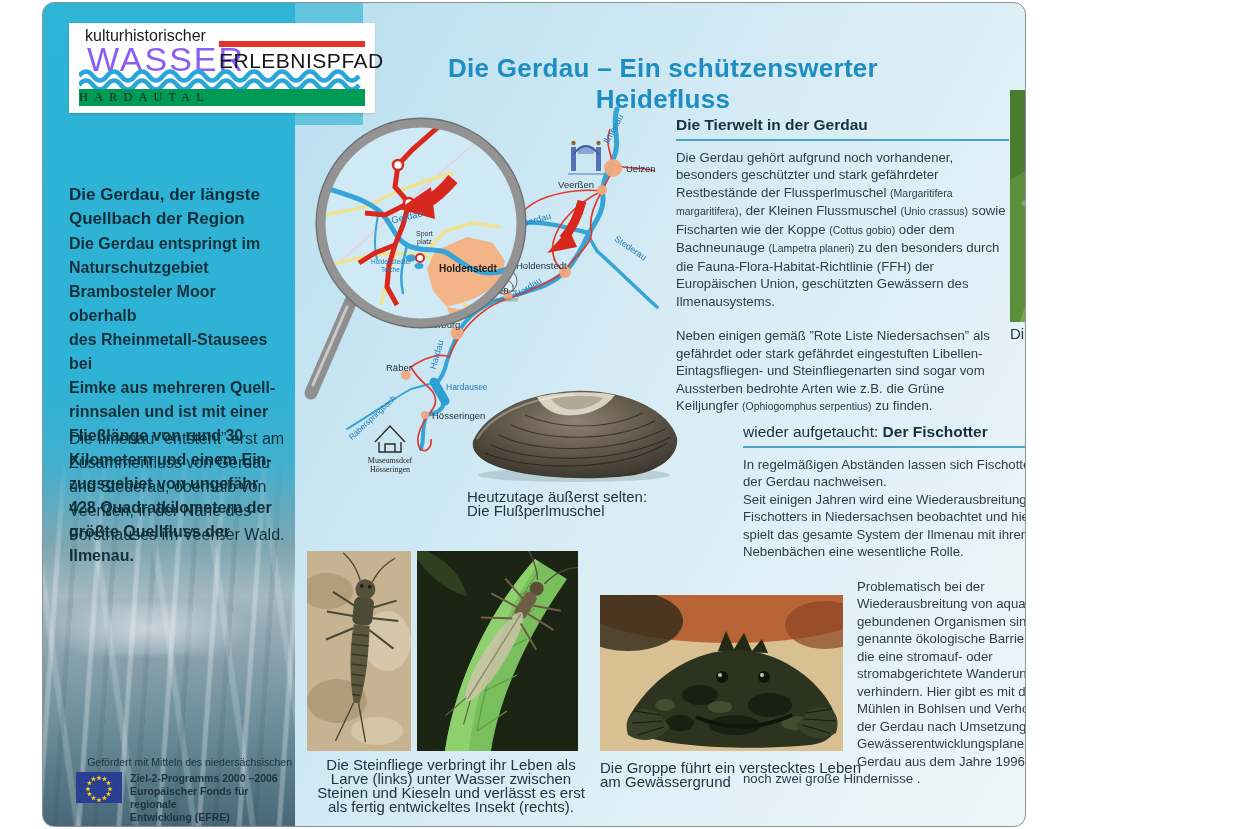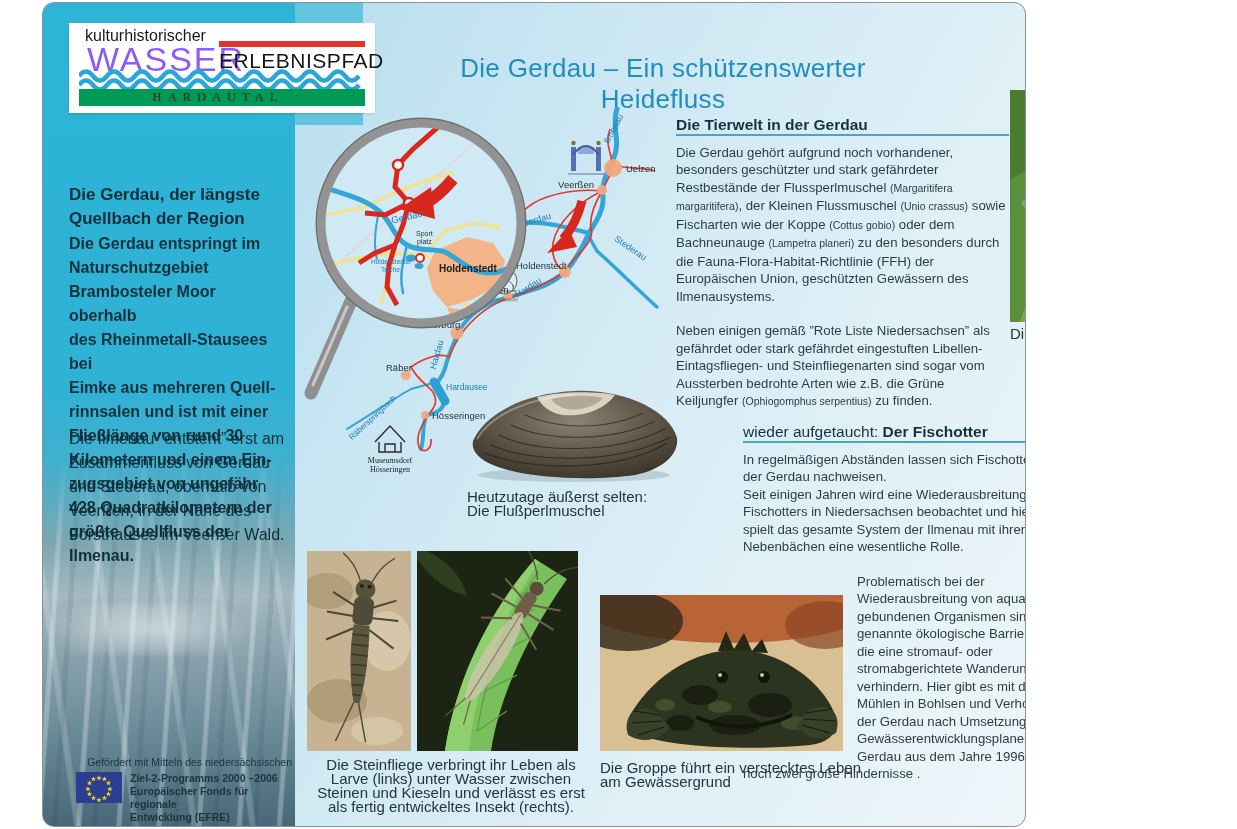--- a/index.html
+++ b/index.html
@@ -17,38 +17,38 @@
   .shine{position:absolute;left:0;top:600px;width:252px;height:52px;
     background:radial-gradient(60% 100% at 42% 50%,rgba(255,255,255,.5),rgba(255,255,255,0) 70%);filter:blur(2px);}
   .cyan-patch{position:absolute;left:252px;top:0;width:68px;height:122px;background:#63c5dd;}
   
   .logo{position:absolute;left:26px;top:20px;width:306px;height:90px;background:#fff;box-shadow:0 1px 2px rgba(0,0,0,.15);}
   .logo-kultur{position:absolute;left:16px;top:4px;font-size:16px;color:#1a1a1a;}
   .logo-wasser{position:absolute;left:18px;top:17px;font-size:34px;letter-spacing:2px;color:#8b5cf6;}
   .logo-redbar{position:absolute;left:150px;top:18px;width:146px;height:6px;}
   .logo-erlebnis{position:absolute;left:150px;top:26px;font-size:21px;color:#161616;letter-spacing:.5px;}
   .logo-waves{position:absolute;left:10px;top:46px;}
-  .logo-greenbar{position:absolute;left:10px;top:66px;width:286px;height:17px;line-height:17px;text-align:center;padding-right:8px;
+  .logo-greenbar{position:absolute;left:10px;top:66px;width:286px;height:17px;line-height:17px;text-align:left;padding-right:8px;
     font-family:"Liberation Serif",serif;font-size:12.5px;letter-spacing:6px;color:#10281a;}
   
-  .title{position:absolute;left:355px;top:50px;width:530px;text-align:center;font-size:26px;font-weight:400;letter-spacing:.3px;color:#1e8ec2;}
+  .title{position:absolute;left:355px;top:50px;width:530px;text-align:center;font-size:26px;font-weight:700;letter-spacing:.3px;color:#1e8ec2;}
   
   .sb-heading{position:absolute;left:26px;top:180px;width:215px;font-size:17px;font-weight:700;color:#0e2d38;line-height:24px;white-space:pre-line;}
   .sb-para1{position:absolute;left:26px;top:229px;width:218px;font-size:16px;color:#11303a;line-height:24px;white-space:pre-line;font-weight:bold;}
   .sb-para2{position:absolute;left:26px;top:424px;width:218px;font-size:16px;color:#11303a;line-height:24px;white-space:pre-line;}
   
   .funding{position:absolute;left:33px;top:753px;width:216px;font-size:10.5px;color:#1d333d;line-height:13px;}
   .funding .row{display:flex;margin-top:3px;font-weight:bold;}
   .eu-flag{width:46px;height:31px;flex:0 0 46px;}
   .funding .col{margin-left:8px;}
   
   .rtext{font-size:13.2px;line-height:17.5px;color:#2b3e48;}
   .sec-tierwelt{position:absolute;left:633px;top:113px;width:333px;}
   .sec-fischotter{position:absolute;left:700px;top:420px;width:314px;}
-  .sec-h{font-size:15.5px;font-weight:700;color:#14333e;border-bottom:2px solid #4ba3c7;}
+  .sec-h{font-size:15.5px;font-weight:700;color:#14333e;padding-bottom:5px;border-bottom:2px solid #4ba3c7;}
   .sec-h .plain{font-weight:400;}
   .sec-p{margin-top:8px;white-space:pre-line;}
   .sec-p + .sec-p{margin-top:17px;}
   .sci{font-size:10.5px;}
   .wrap-spacer{float:left;width:114px;height:156px;margin-top:34px;}
   
   .caption{position:absolute;font-size:15px;color:#21353f;line-height:14px;white-space:pre-line;}
   
   .photo{position:absolute;overflow:hidden;}
   .photo svg{display:block;width:100%;height:100%;}

